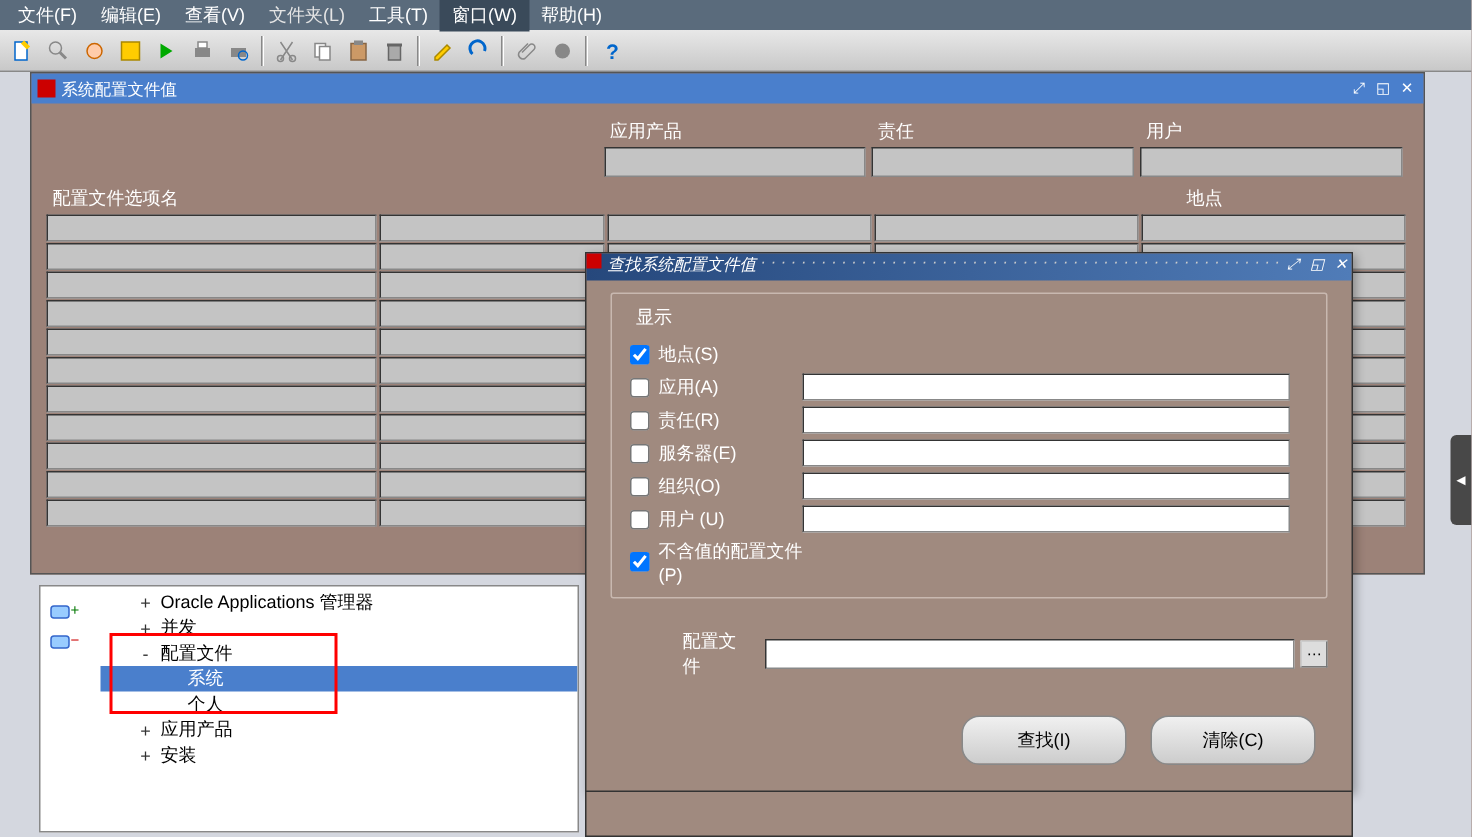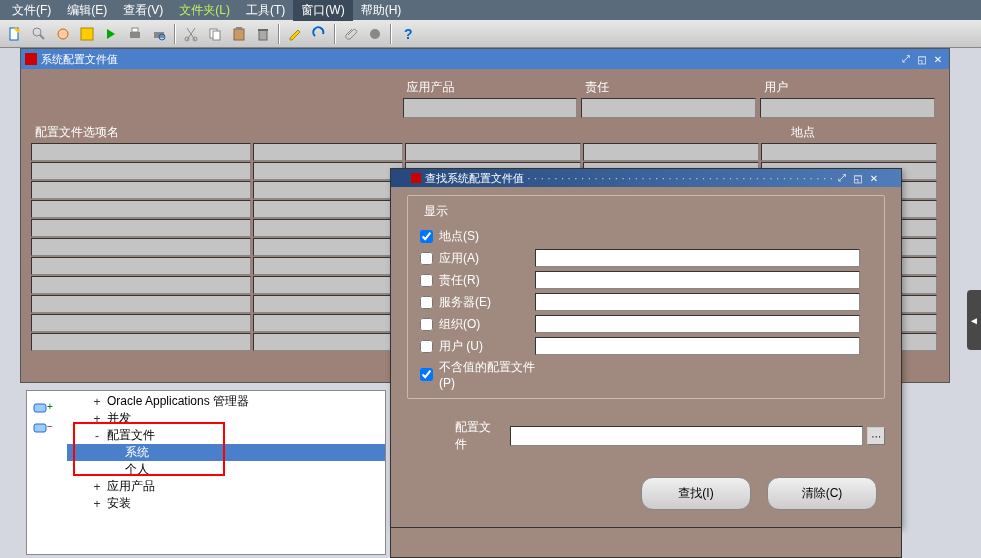--- a/index.html
+++ b/index.html
@@ -20,21 +20,21 @@
       height: 20px;
       display: flex;
       align-items: center;
       padding: 0 4px;
     }
     .menubar-item {
       padding: 2px 8px;
       cursor: pointer;
       text-align: right;
     }
-    .menubar-item.disabled { color: #bef264; }
+    .menubar-item.disabled { color: #e5e5e5; }
     .menubar-item.active { background: #3a4a5a; }
     
     
     .toolbar {
       background: linear-gradient(#e8e8e8, #c8c8c8);
       height: 28px;
       border-bottom: 1px solid #888;
       display: flex;
       align-items: center;
       padding: 0 4px;
@@ -216,23 +216,23 @@
       height: 360px;
       background: #a08a7f;
       border: 1px solid #333;
       box-shadow: 2px 2px 6px rgba(0,0,0,0.3);
     }
     .window2-titlebar {
       height: 18px;
       background: linear-gradient(to right, #26487c, #507cb8);
       color: #fff;
       display: flex;
-      align-items: center;
-      padding: 0 20px;
+      padding: 0 0;
       font-size: 11px;
+      font-style: italic;
     }
     .window2-titlebar .oracle-icon {
       width: 10px;
       height: 10px;
       background: #c00;
       margin-right: 4px;
     }
     .dotted { flex: 1; color: #ccc; overflow: hidden; white-space: nowrap; }
     
     .window2-content {

